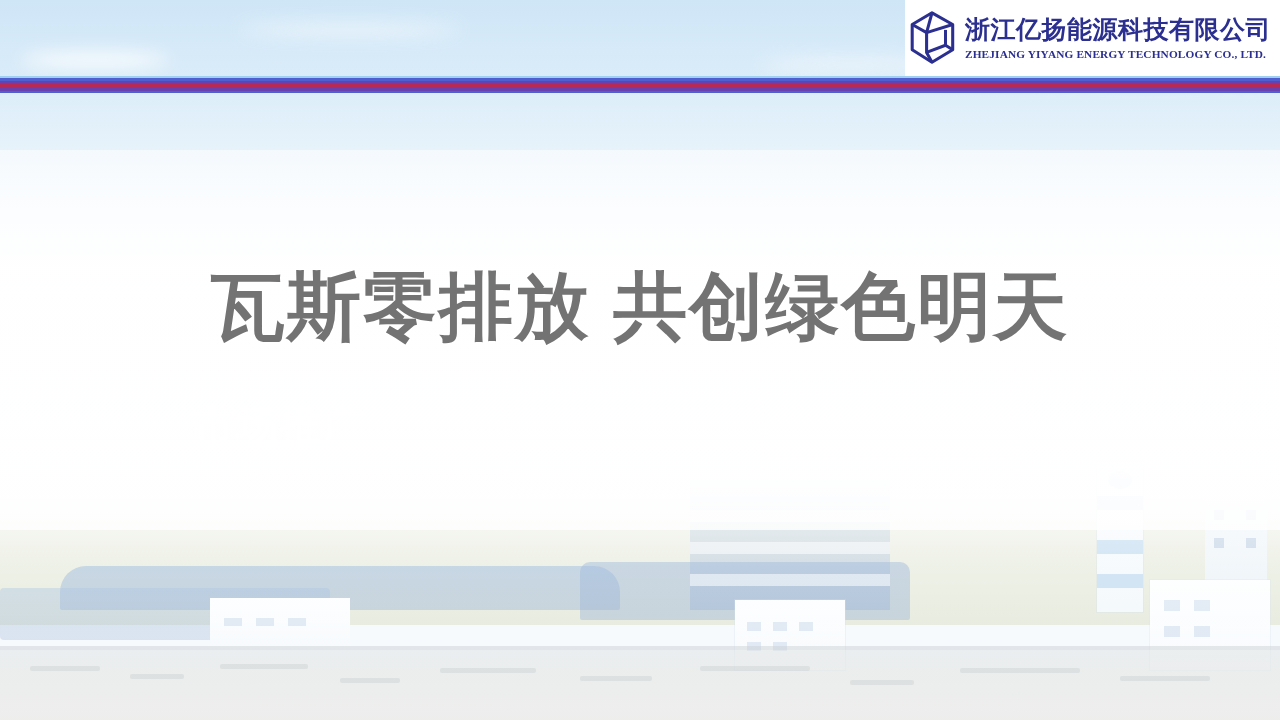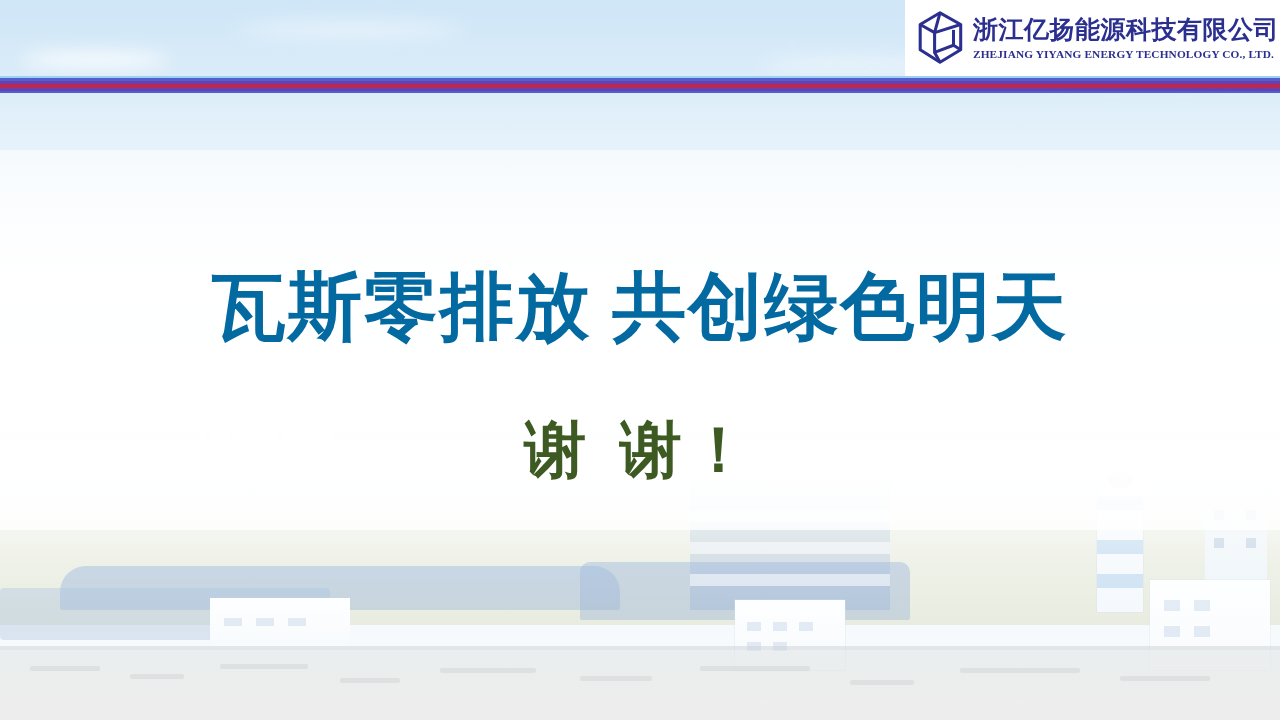--- a/index.html
+++ b/index.html
@@ -143,41 +143,41 @@
   .r2{ top:2px;  height:3px; background:#4f5fd0; }
   .r3{ top:5px;  height:3px; background:#6a3fae; }
   .r4{ top:8px;  height:4px; background:#b82a56; }
   .r5{ top:12px; height:3px; background:#6a3fae; }
   .r6{ top:15px; height:2px; background:#4f5fd0; }
 
   
   .logo-plate {
     position:absolute; right:0; top:0; width:375px; height:76px;
     background:#ffffff;
-    display:flex; align-items:center; padding-left:8px;
+    display:flex; align-items:center; 
   }
   .logo-mark { width:54px; height:58px; flex:0 0 54px; }
   .logo-text { margin-left:6px; }
   .logo-cn {
     font-family:"DejaVu Sans", sans-serif;
     font-size:25px; font-weight:700; color:#2b2f8f;
     letter-spacing:.5px; line-height:1.12; white-space:nowrap;
   }
   .logo-en {
     font-family:"Liberation Serif", serif;
     font-size:11.3px; font-weight:700; color:#2b2f8f;
     letter-spacing:.15px; white-space:nowrap; margin-top:4px;
   }
 
   
   .headline {
     position:absolute; left:0; top:258px; width:1280px;
     text-align:center;
-    font-family:Liberation Serif, serif;
-    font-size:74px; font-weight:700; color:#0369a1;
+    font-family:Liberation Sans, sans-serif;
+    font-size:74px; font-weight:700; color:#737373;
     letter-spacing:2px;
     text-shadow:2px 2px 0 rgba(255,255,255,.55);
     white-space:nowrap;
   }
   .thanks {
     position:absolute; left:0; top:408px; width:1280px;
     text-align:center;
     font-family:"DejaVu Sans", sans-serif;
     font-size:62px; font-weight:700; color:#3c5a21;
     letter-spacing:6px;
@@ -270,21 +270,20 @@
     </div>
 
     <div class="veil"></div>
     <div class="haze"></div>
   </div>
 
   <div class="ghost-label">市场推广</div>
 
   <div class="headline">瓦斯零排放  共创绿色明天</div>
 
-  <div class="thanks">谢  谢！</div>
 
   <div class="rule">
     <span class="r1"></span>
       <span class="r2"></span>
       <span class="r3"></span>
     <span class="r4"></span>
       <span class="r5"></span>
       <span class="r6"></span>
   </div>
 

